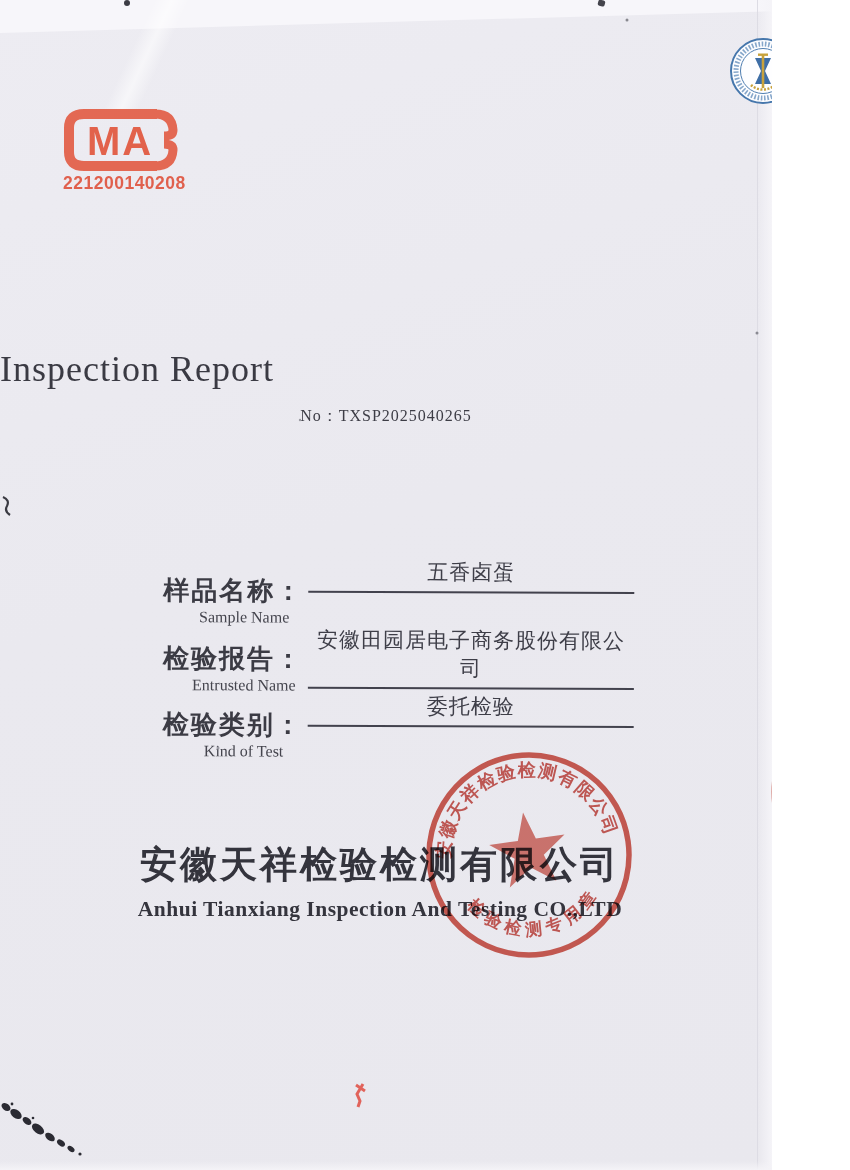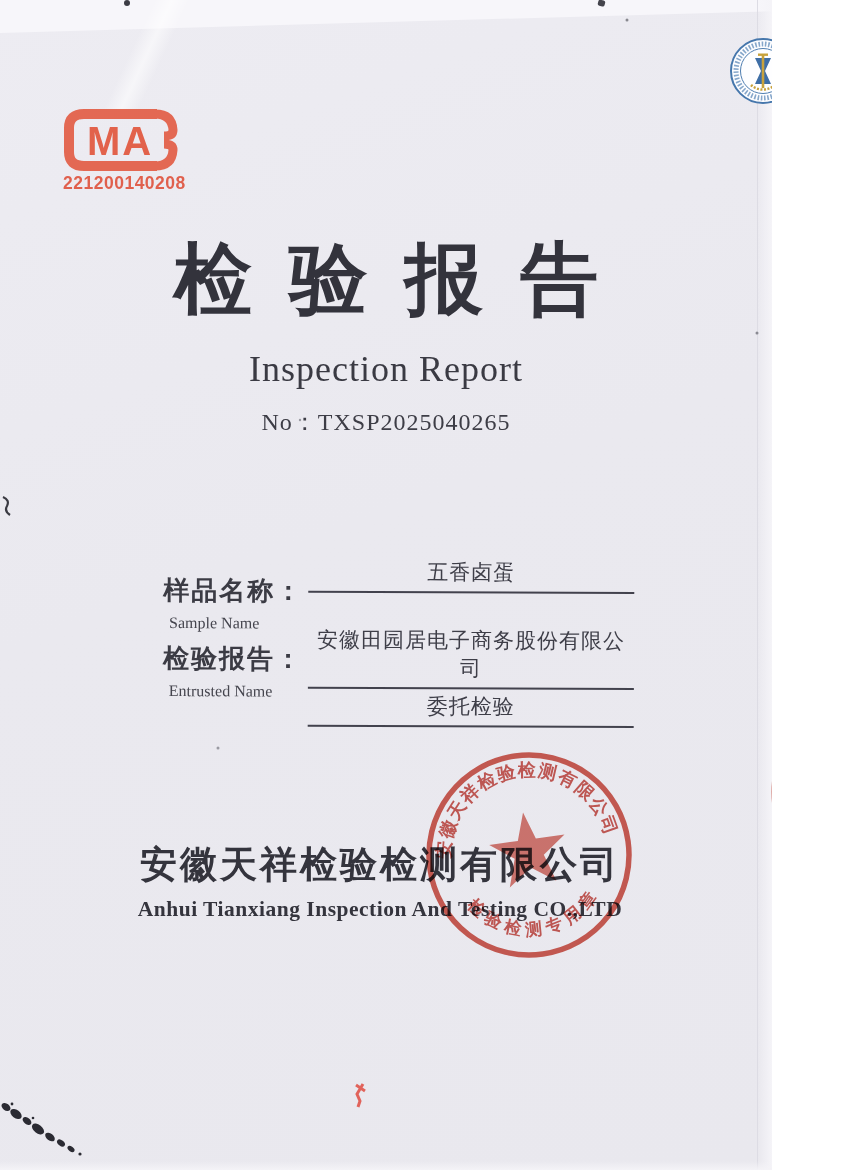--- a/index.html
+++ b/index.html
@@ -21,31 +21,31 @@
     background:linear-gradient(to bottom,rgba(244,243,247,0),#f4f3f7);z-index:1;}
   .paper-crease{position:absolute;left:0;top:0;width:300px;height:110px;
     background:linear-gradient(115deg,transparent 44%,rgba(255,255,255,.55) 49%,transparent 54%);z-index:1;}
 
   .cma-mark{position:absolute;left:60px;top:104px;width:136px;height:92px;z-index:2;}
   .round-logo{position:absolute;left:729px;top:37px;width:68px;height:68px;z-index:2;}
 
   .title-cn{position:absolute;left:0;top:228px;width:100%;text-align:center;
     font-size:78px;font-weight:bold;letter-spacing:0.48em;text-indent:0.48em;
     color:#33333c;z-index:2;}
-  .title-en{position:absolute;left:0;top:348px;width:100%;text-align:center;
+  .title-en{position:absolute;left:0;top:348px;width:100%;text-align:left;
     font-size:36px;color:#3a3a43;letter-spacing:1px;z-index:2;}
   .report-no{position:absolute;left:0;top:406px;width:100%;text-align:center;
-    font-size:24px;color:#3d3d46;letter-spacing:1px;z-index:2;}
+    font-size:16px;color:#3d3d46;letter-spacing:1px;z-index:2;}
 
   .fields{position:absolute;left:0;top:556px;width:100%;z-index:2;transform:rotate(0.25deg);}
   .field-row{position:relative;height:68px;}
   .field-row.r2{height:66px;}
   .field-label{position:absolute;left:163px;top:22px;width:180px;}
   .label-cn{font-size:26px;font-weight:bold;letter-spacing:2px;color:#3b3b44;line-height:1.1;}
-  .label-en{font-size:16px;color:#45454e;width:150px;margin-left:6px;margin-top:8px;}
+  .label-en{font-size:16px;color:#45454e;width:150px;margin-left:6px;text-align:center;margin-top:2px;}
   .field-value{position:absolute;left:308px;top:2px;width:326px;text-align:center;
     font-size:21px;color:#3e3e48;letter-spacing:1px;
     border-bottom:2px solid #42424d;padding-bottom:5px;min-height:26px;}
 
   .company{position:absolute;left:0;top:840px;width:100%;text-align:center;z-index:2;
     transform:translateX(-6px);}
   .company-cn{font-size:37px;font-weight:bold;letter-spacing:3px;color:#34343d;}
   .company-en{font-size:21.5px;font-weight:bold;color:#34343d;margin-top:7px;letter-spacing:0.5px;}
 
   .stamp-center{position:absolute;left:414px;top:740px;width:230px;height:230px;
@@ -77,40 +77,43 @@
   <svg class="round-logo" viewBox="-34 -34 68 68">
     <circle r="32" fill="#fdfdff" stroke="#4677ac" stroke-width="2"></circle>
     <circle r="27" fill="none" stroke="#5e8ab8" stroke-width="5" stroke-dasharray="1.6 1.7" opacity="0.75"></circle>
     <circle r="22.5" fill="#ffffff" stroke="#4677ac" stroke-width="1" opacity="0.95"></circle>
     <path d="M -8 -13 L 8 -13 L 2 0 L 8 13 L -8 13 L -2 0 Z" fill="#3e6ea6"></path>
     <rect x="-5" y="-17.5" width="10" height="2.4" fill="#c8a23c"></rect>
     <rect x="-1.3" y="-17" width="2.6" height="34" fill="#c8a23c"></rect>
     <path d="M -12 14 A 18 18 0 0 0 12 14" stroke="#c8a23c" stroke-width="2.5" stroke-dasharray="2 1.5" fill="none"></path>
   </svg>
 
-  <div class="title-cn">检验报告</div>
   <div class="title-en">Inspection Report</div>
   <div class="report-no"><span>No：</span><span>TXSP2025040265</span></div>
 
   <div class="fields">
     <div class="field-row">
       <div class="field-label">
         <div class="label-cn">样品名称：</div>
         <div class="label-en">Sample Name</div>
       </div>
       <div class="field-value">五香卤蛋</div>
     </div>
     <div class="field-row r2">
       <div class="field-label">
         <div class="label-cn">检验报告：</div>
         <div class="label-en">Entrusted Name</div>
       </div>
       <div class="field-value">安徽田园居电子商务股份有限公司</div>
     </div>
     <div class="field-row">
+      <div class="field-label">
+        <div class="label-cn">检验类别：</div>
+        <div class="label-en">Kind of Test</div>
+      </div>
       <div class="field-value">委托检验</div>
     </div>
   </div>
 
   <div class="company">
     <div class="company-cn">安徽天祥检验检测有限公司</div>
     <div class="company-en">Anhui Tianxiang Inspection And Testing CO.,LTD</div>
   </div>
 
   <svg class="stamp-center" viewBox="0 0 230 230">

